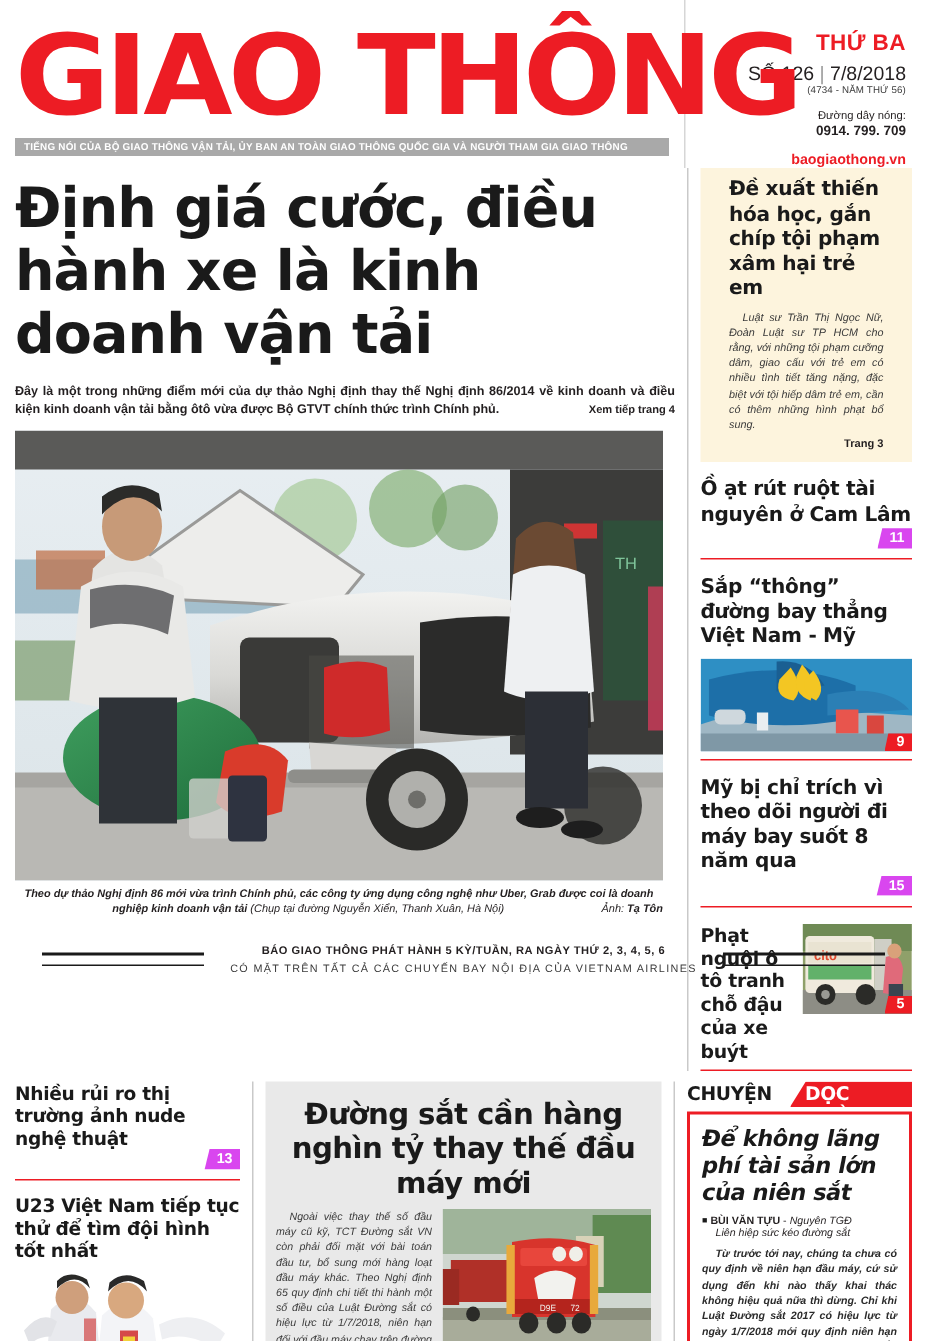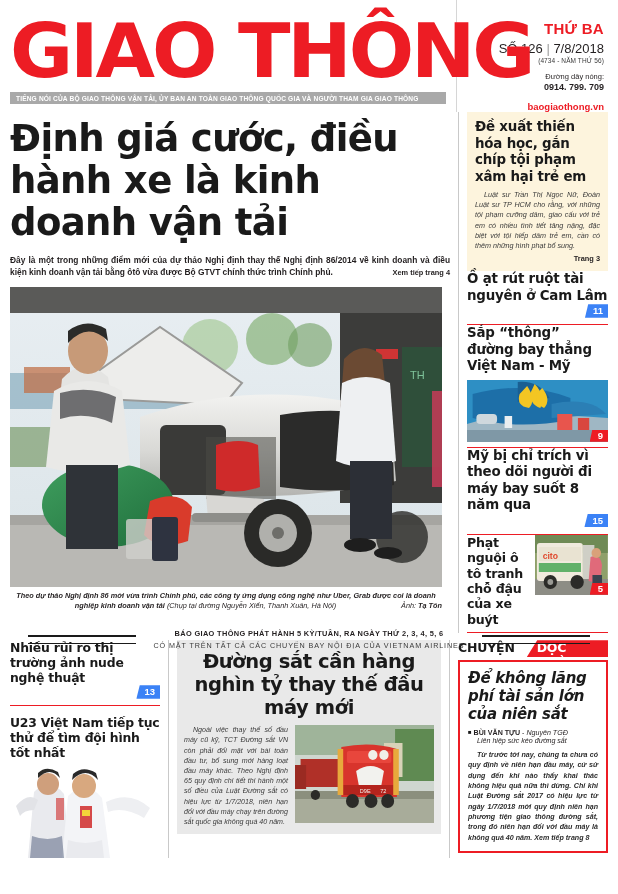--- a/index.html
+++ b/index.html
@@ -79,35 +79,35 @@
   .photo-main svg { display: block; width: 100%; height: 100%; }
   .caption {
     font-size: 7.3px; line-height: 10.6px; font-style: italic; font-weight: bold;
     color: #231f20; margin-top: 4px; width: 432px; text-align: center;
   }
   .caption .loc { font-weight: normal; }
   .caption .credit { float: right; font-weight: normal; }
   .caption .credit b { font-weight: bold; }
 
   
-  .tint-box { background: #fdf4dd; padding: 7px 8px 8px; }
+  .tint-box { background: #fdf4dd; padding: 7px 19px 8px; }
   .sb-head {
     font-family: "DejaVu Sans", sans-serif; font-weight: bold;
     font-size: 13.4px; line-height: 16.5px; color: #1a1a1a; letter-spacing: -.2px;
   }
   .sb-body {
     font-size: 7.2px; line-height: 10.2px; font-style: italic; color: #3a3a3a;
     margin-top: 5px; text-align: justify; text-indent: 9px;
   }
   .sb-page-txt { text-align: right; font-weight: bold; font-style: normal; font-size: 7.4px; margin-top: 3px; color: #231f20; }
 
-  .sb-item { }
+  .sb-item { margin-top: 11px; }
   .rule-red { border-top: 1.6px solid #ed1c24; margin-top: 5px; }
   .pg-badge {
-    display: inline-block; background: #3b82f6; color: #fff; font-weight: bold;
+    display: inline-block; background: #d946ef; color: #fff; font-weight: bold;
     font-size: 9.5px; padding: 1px 5px 1.5px 8px; float: right;
     clip-path: polygon(14% 0, 100% 0, 100% 100%, 0 100%);
   }
   .badge-row { height: 15px; }
   .sb-photo { width: 100%; position: relative; overflow: hidden; margin-top: 5px; }
   .sb-photo svg { display: block; width: 100%; height: 100%; }
   .pg-badge-abs {
     position: absolute; right: 0; bottom: 0; background: #ed1c24; color: #fff;
     font-weight: bold; font-size: 9.5px; padding: 0 5px 1px 8px;
     clip-path: polygon(14% 0, 100% 0, 100% 100%, 0 100%);

